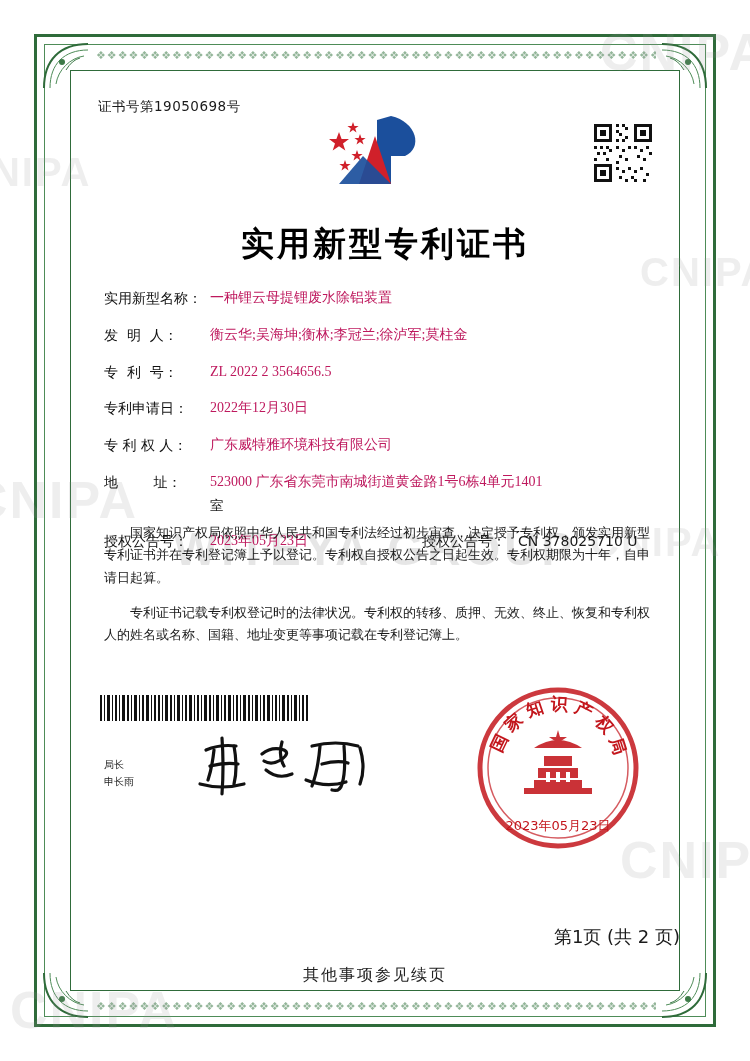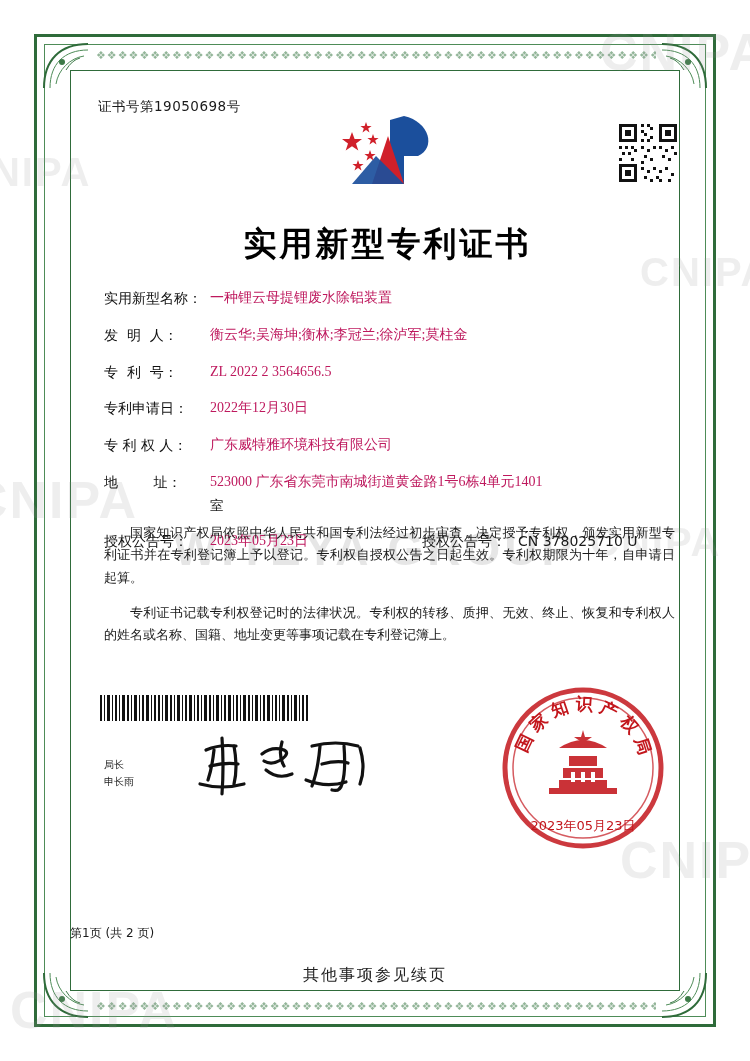--- a/index.html
+++ b/index.html
@@ -106,21 +106,20 @@
   }
   .edge-top    { top: 49px;  left: 96px;  width: 560px; text-align:center;}
   .edge-bottom { top: 1000px;left: 96px;  width: 560px; text-align:center;}
 
   
   .content {
     position: absolute;
     top: 70px; left: 70px;
     width: 610px; height: 921px;
     z-index: 5;
-    padding-left: 25px;
   }
 
   .cert-no {
     position: absolute;
     top: 28px; left: 28px;
     font-size: 13.5px;
     font-family: "DejaVu Sans", sans-serif;
     letter-spacing: .5px;
   }
 
@@ -134,21 +133,21 @@
 
   
   .qr {
     position: absolute;
     top: 52px; right: 26px;
     width: 62px; height: 62px;
   }
 
   .title {
     position: absolute;
-    top: 152px; left: 0; width: 100%;
+    top: 152px; left: 10px; width: 100%;
     text-align: center;
     font-size: 33px;
     font-weight: bold;
     letter-spacing: 3px;
     font-family: Liberation Mono, monospace;
     color: #000;
   }
 
   .fields {
     position: absolute;
@@ -210,22 +209,22 @@
 
   .seal {
     position: absolute;
     top: 614px; right: 38px;
     width: 168px; height: 168px;
   }
 
   .page-no {
     position: absolute;
     top: 855px; left: 0; width: 100%;
-    text-align: left;
-    font-size: 12px;
+    text-align: right;
+    font-size: 18px;
   }
 
   .footnote {
     position: absolute;
     top: 965px; left: 0; width: 750px;
     text-align: center;
     font-size: 16px;
     letter-spacing: 2px;
     color: #222;
     z-index: 5;

